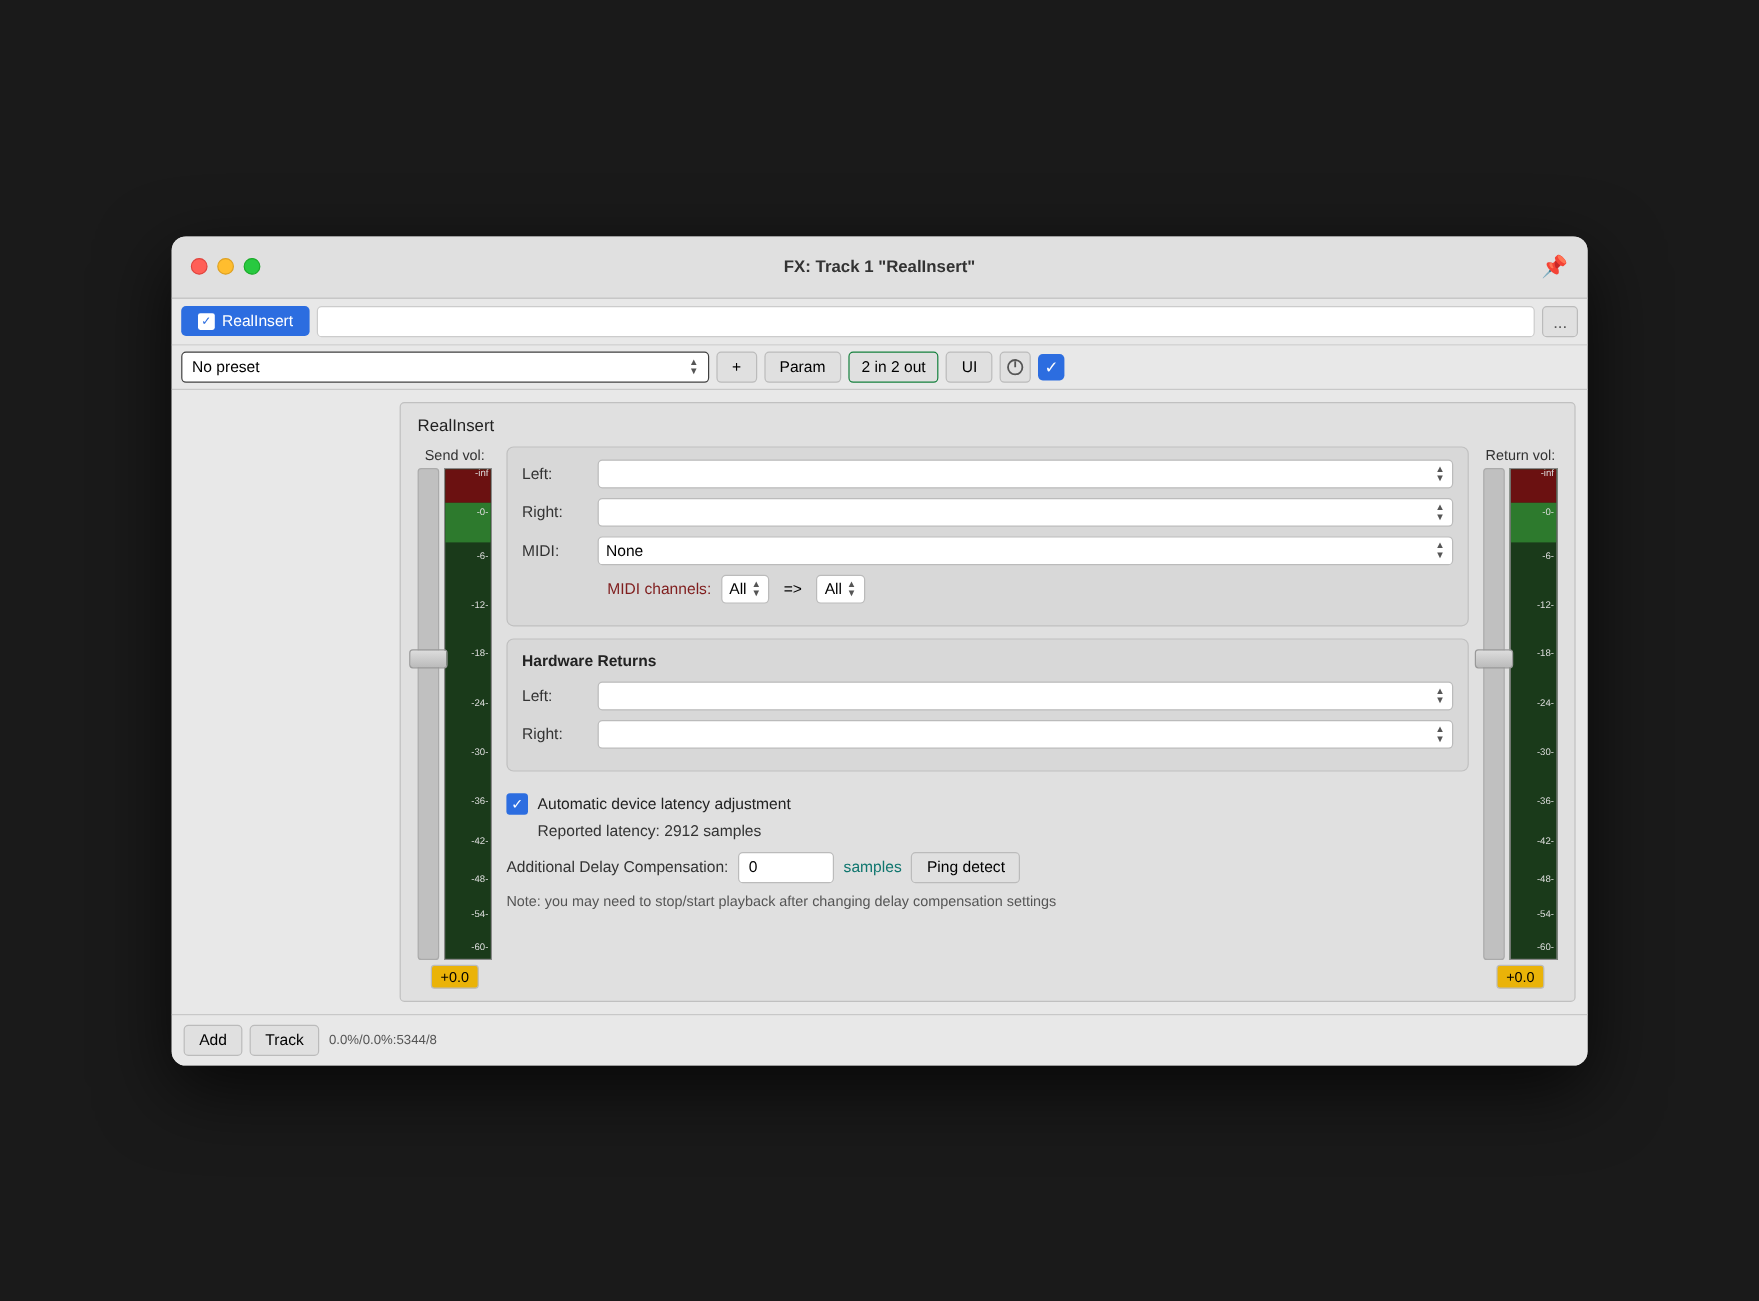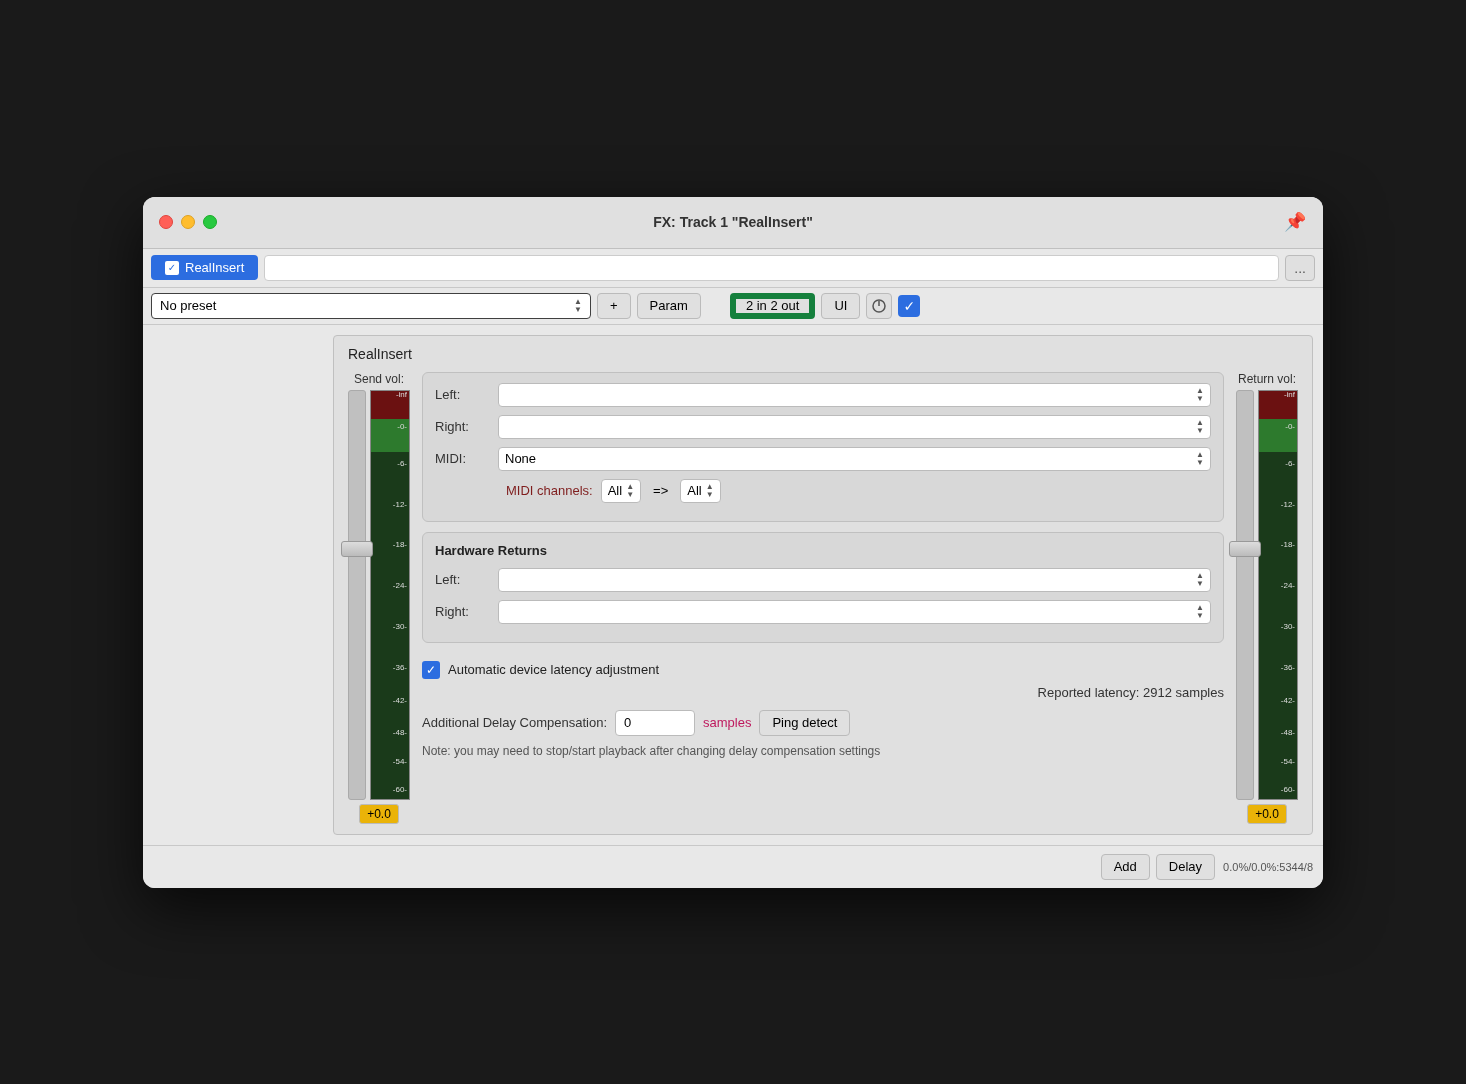--- a/index.html
+++ b/index.html
@@ -134,29 +134,28 @@
       border-radius: 4px;
       height: 26px;
       padding: 0 12px;
       cursor: pointer;
       font-size: 13px;
       display: flex;
       align-items: center;
     }
     .info-btn {
       background: #e0e0e0;
-      border: 6px solid #15803d;
+      border: 1px solid #15803d;
       border-radius: 4px;
       height: 26px;
       padding: 0 10px;
       cursor: pointer;
       font-size: 13px;
       display: flex;
       align-items: center;
-      margin-left: 23px;
     }
     .dial-btn {
       background: #e0e0e0;
       border: 1px solid #bbb;
       border-radius: 4px;
       height: 26px;
       width: 26px;
       display: flex;
       align-items: center;
       justify-content: center;
@@ -326,21 +325,20 @@
     }
     .latency-text {
       font-size: 13px;
       color: #222;
     }
     .latency-reported {
       font-size: 13px;
       color: #333;
       margin-left: 26px;
       margin-bottom: 10px;
-      text-align: right;
     }
     .delay-row {
       display: flex;
       align-items: center;
       gap: 8px;
       margin-bottom: 8px;
     }
     .delay-label {
       font-size: 13px;
       color: #333;
@@ -349,21 +347,21 @@
       background: white;
       border: 1px solid #bbb;
       border-radius: 4px;
       height: 26px;
       width: 80px;
       padding: 0 8px;
       font-size: 13px;
     }
     .samples-label {
       font-size: 13px;
-      color: #be185d;
+      color: #0f766e;
     }
     .ping-btn {
       background: #e0e0e0;
       border: 1px solid #bbb;
       border-radius: 4px;
       height: 26px;
       padding: 0 12px;
       cursor: pointer;
       font-size: 13px;
       display: flex;
@@ -374,21 +372,20 @@
       color: #555;
       margin-top: 4px;
     }
     .bottom-bar {
       background: #e8e8e8;
       border-top: 1px solid #c8c8c8;
       padding: 8px 10px;
       display: flex;
       align-items: center;
       gap: 8px;
-      justify-content: flex-end;
     }
     .add-remove-btns {
       display: flex;
       gap: 6px;
     }
     .status-text {
       font-size: 11px;
       color: #555;
     }
     .meter-tick {
@@ -606,17 +603,17 @@
           </div>
           <div class="vol-value">+0.0</div>
         </div>
       </div>
     </div>
   </div>
 
   <div class="bottom-bar">
     <div class="add-remove-btns">
       <button class="btn-small">Add</button>
-      <button class="btn-small">Delay</button>
+      <button class="btn-small">Track</button>
     </div>
     <span class="status-text">0.0%/0.0%:5344/8</span>
   </div>
 </div>
 
 </body></html>

